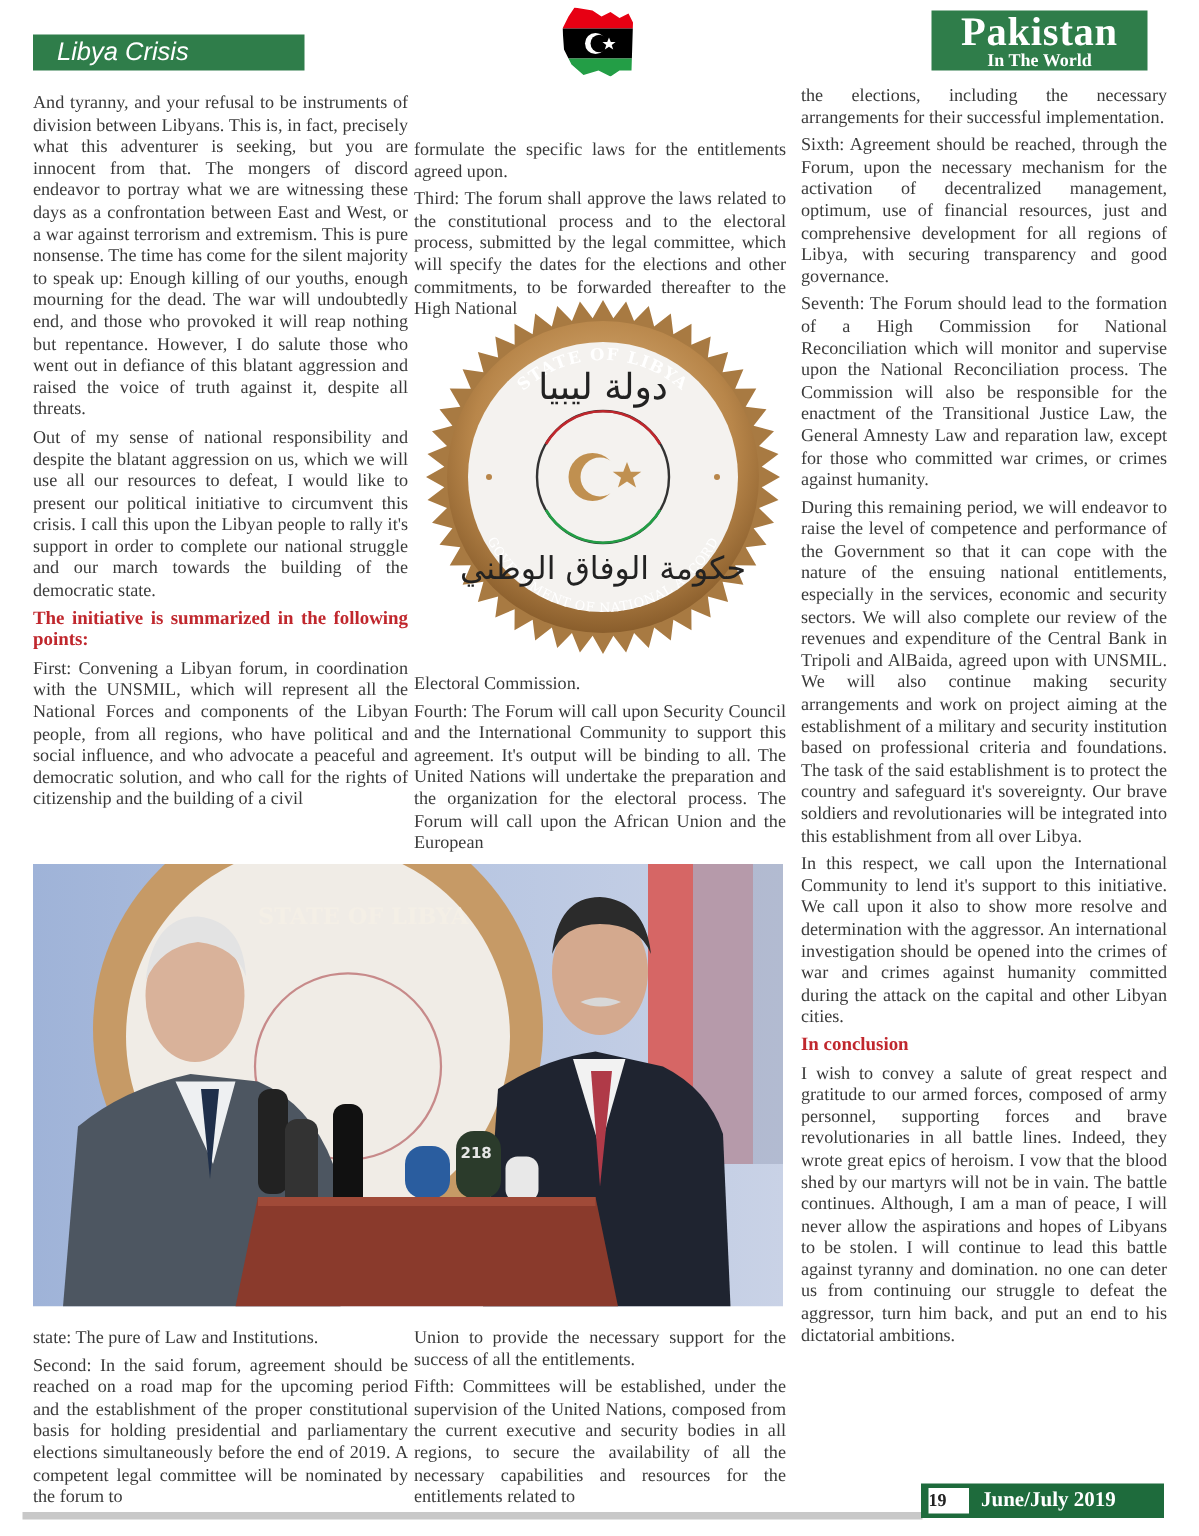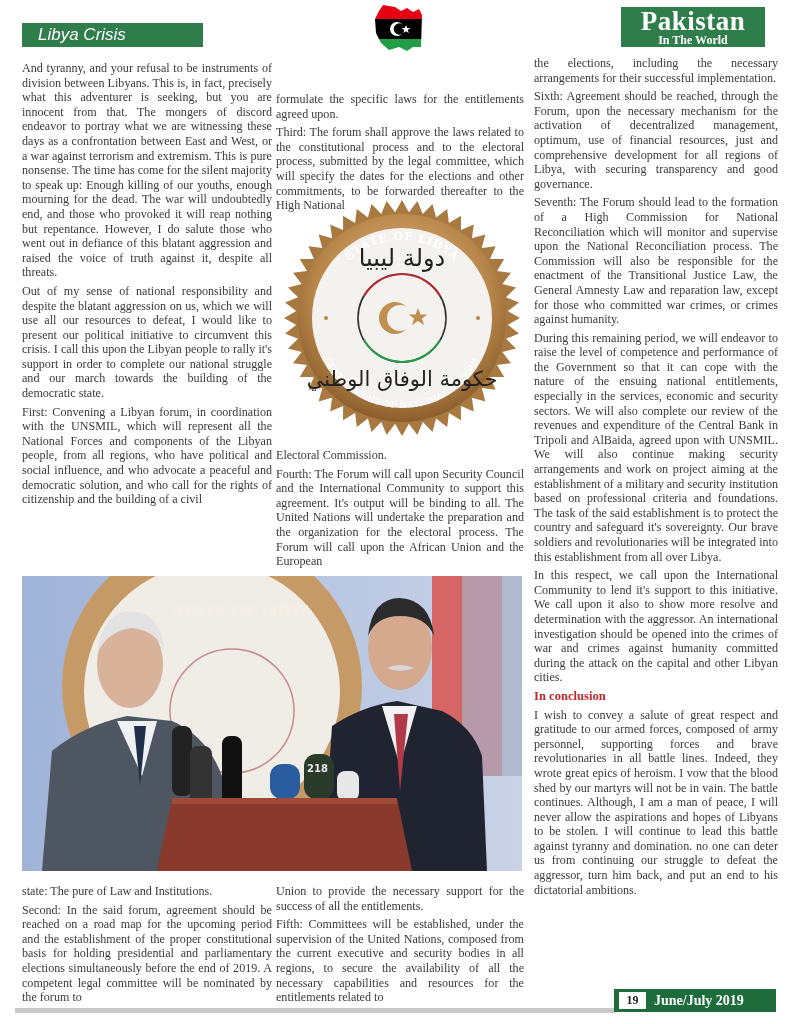--- a/index.html
+++ b/index.html
@@ -21,21 +21,21 @@
   .c3 { left: 534px; top: 56px; width: 244px; }
   .c1b { left: 22px; top: 884px; width: 250px; }
   .c2b { left: 276px; top: 448px; width: 248px; }
   .c2c { left: 276px; top: 884px; width: 248px; }
   .seal { position: absolute; left: 276px; top: 192px; width: 252px; height: 252px; }
   .photo { position: absolute; left: 22px; top: 576px; width: 500px; height: 295px; overflow: hidden; }
   .rule { position: absolute; left: 15px; top: 1008px; width: 600px; height: 5px; background: #c8c8c8; }
   .footer { position: absolute; left: 614px; top: 989px; width: 162px; height: 23px; background: #1e6b3c;
             color: #fff; font-family: "Liberation Serif", serif; font-weight: bold; font-size: 14px; }
   .footer .pg { position: absolute; left: 5px; top: 3px; width: 27px; height: 17px; background: #fff; color: #222;
-            text-align: center; line-height: 17px; font-size: 12px; }
+            line-height: 17px; font-size: 12px; }
   .footer .date { position: absolute; left: 40px; top: 0; line-height: 23px; }
 </style>
 </head>
 <body>
 
 <div class="section-tag">Libya Crisis</div>
 
 <svg class="flag-map" viewBox="0 0 52 50">
   <defs>
     <clipPath id="libshape">
@@ -53,20 +53,21 @@
 </svg>
 
 <div class="masthead">
   <span class="big">Pakistan</span>
   <span class="small">In The World</span>
 </div>
 
 <div class="col c1">
   <p>And tyranny, and your refusal to be instruments of division between Libyans. This is, in fact, precisely what this adventurer is seeking, but you are innocent from that. The mongers of discord endeavor to portray what we are witnessing these days as a confrontation between East and West, or a war against terrorism and extremism. This is pure nonsense. The time has come for the silent majority to speak up: Enough killing of our youths, enough mourning for the dead. The war will undoubtedly end, and those who provoked it will reap nothing but repentance. However, I do salute those who went out in defiance of this blatant aggression and raised the voice of truth against it, despite all threats.</p>
   <p>Out of my sense of national responsibility and despite the blatant aggression on us, which we will use all our resources to defeat, I would like to present our political initiative to circumvent this crisis. I call this upon the Libyan people to rally it's support in order to complete our national struggle and our march towards the building of the democratic state.</p>
+  <p class="red">The initiative is summarized in the following points:</p>
   <p>First: Convening a Libyan forum, in coordination with the UNSMIL, which will represent all the National Forces and components of the Libyan people, from all regions, who have political and social influence, and who advocate a peaceful and democratic solution, and who call for the rights of citizenship and the building of a civil</p>
 </div>
 
 <div class="col c2">
   <p>formulate the specific laws for the entitlements agreed upon.</p>
   <p>Third: The forum shall approve the laws related to the constitutional process and to the electoral process, submitted by the legal committee, which will specify the dates for the elections and other commitments, to be forwarded thereafter to the High National</p>
 </div>
 
 <svg class="seal" viewBox="0 0 252 252">
   <defs>

